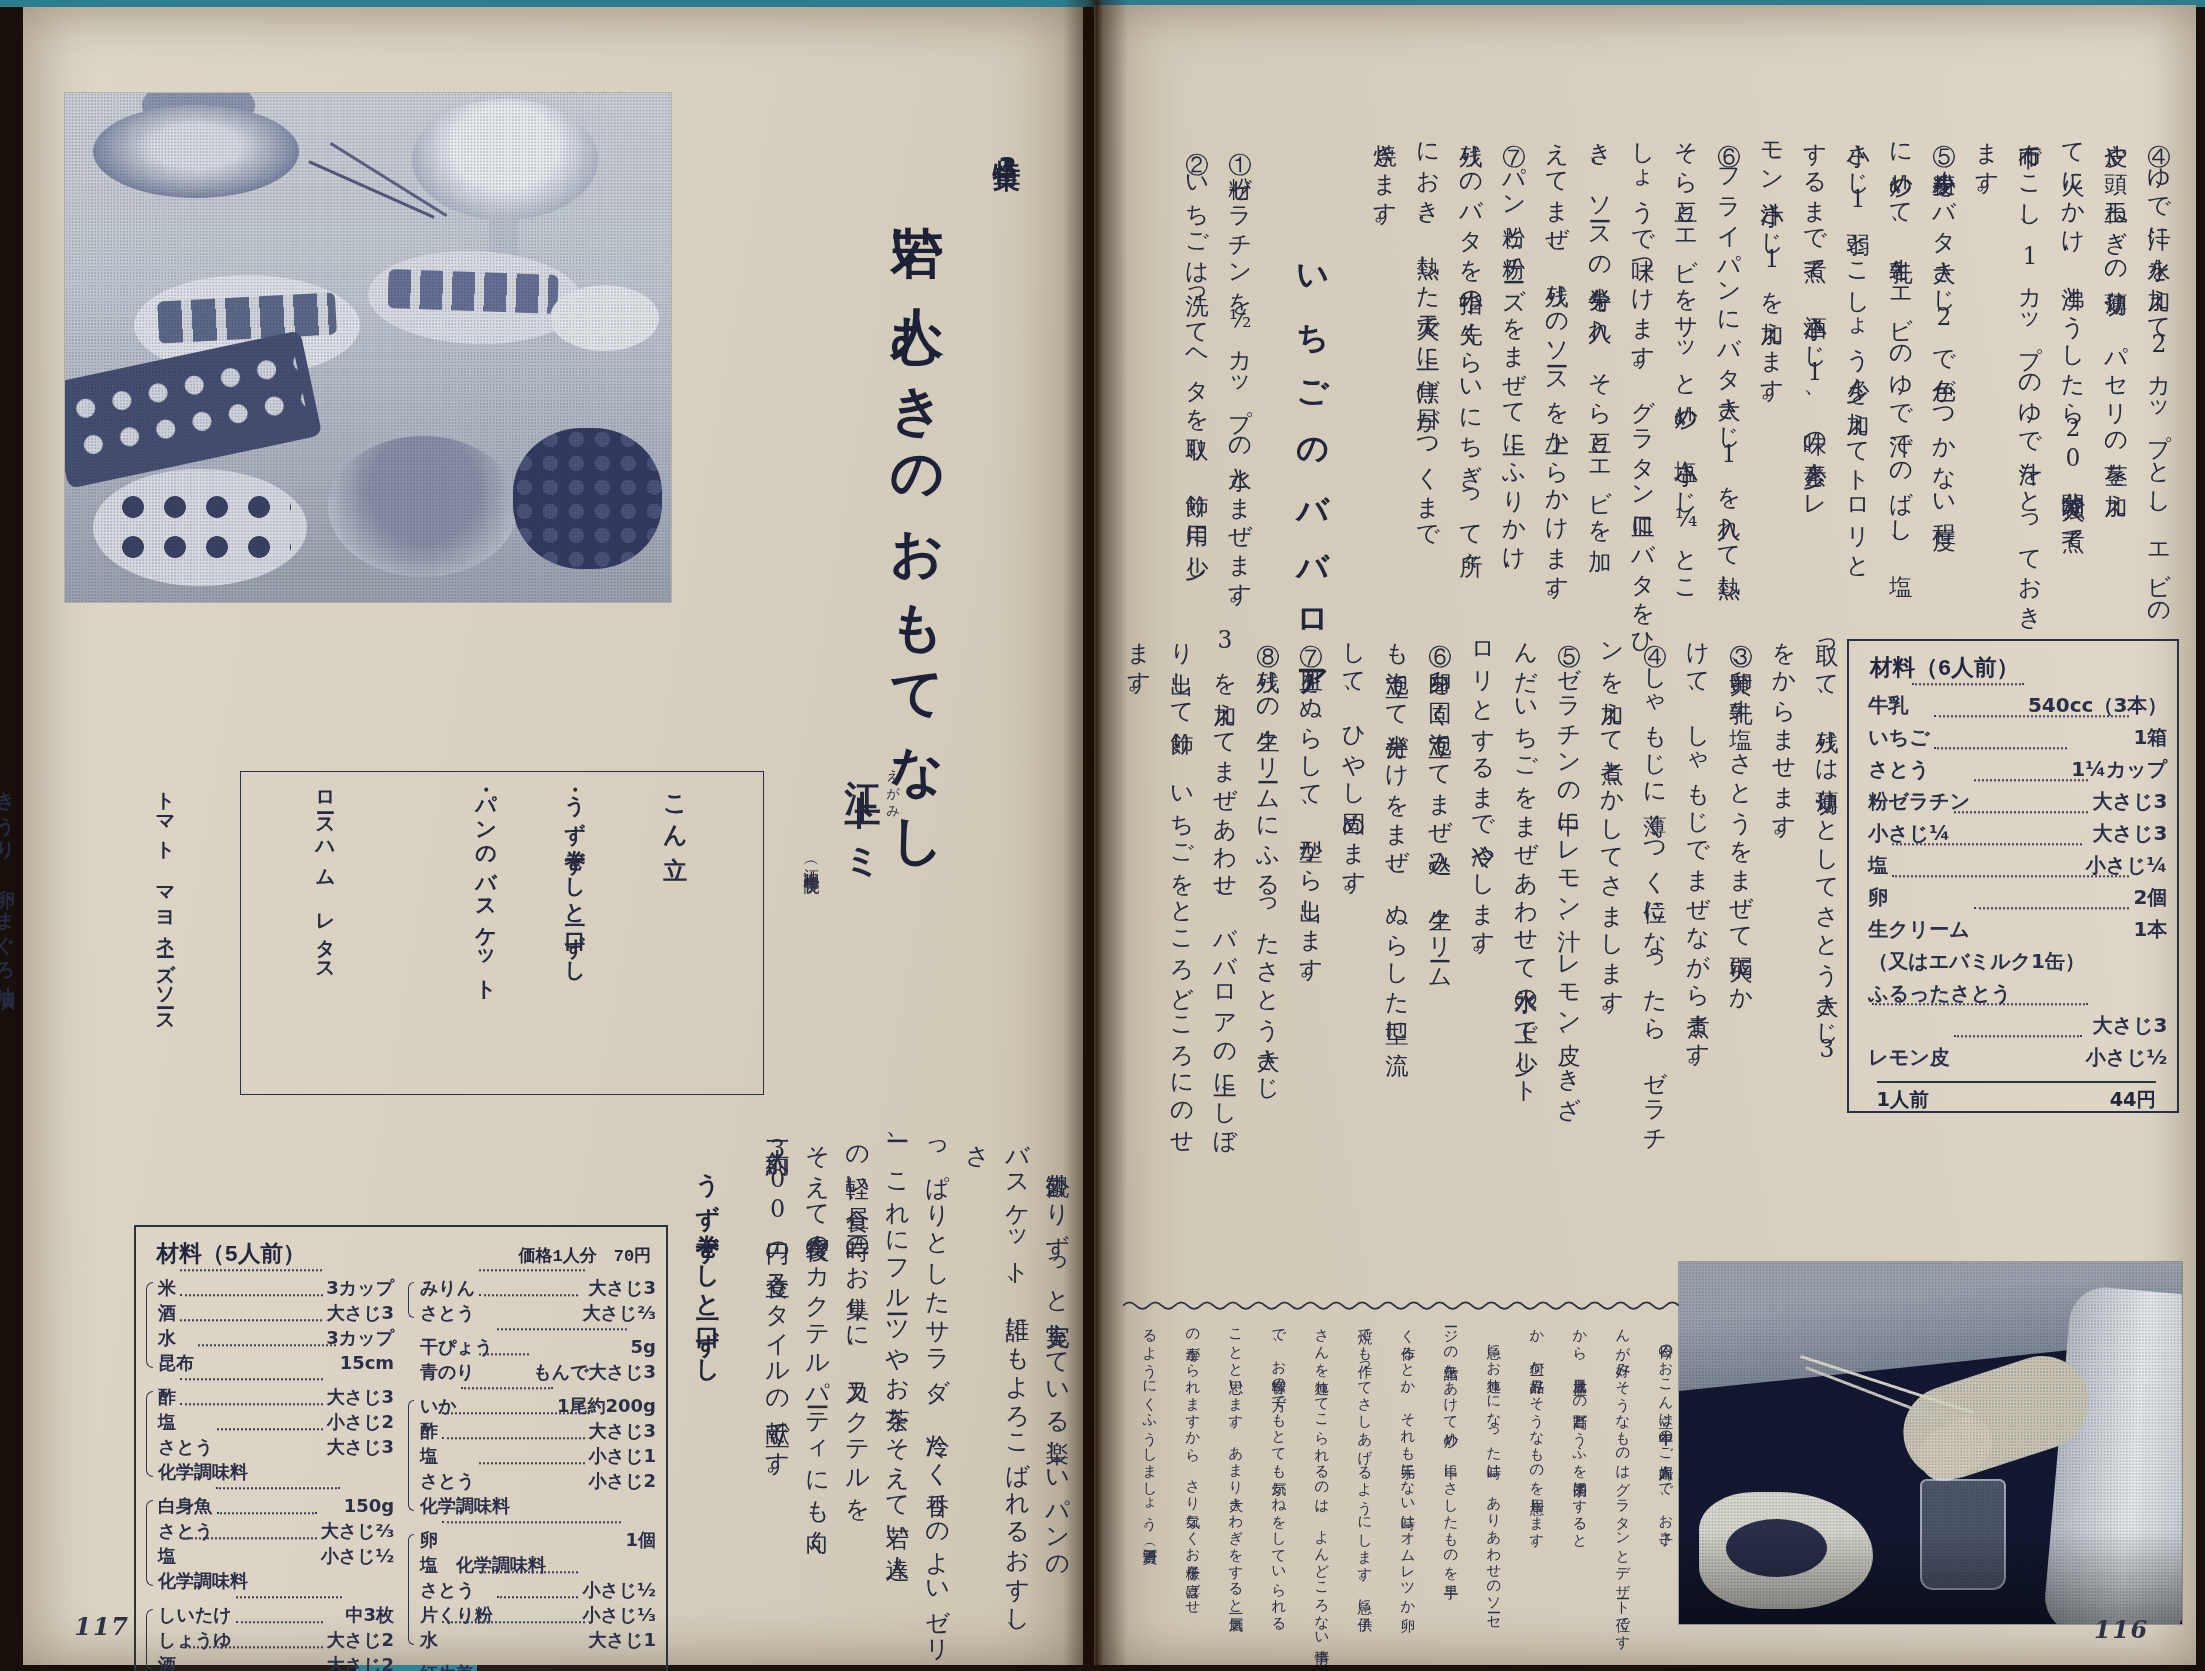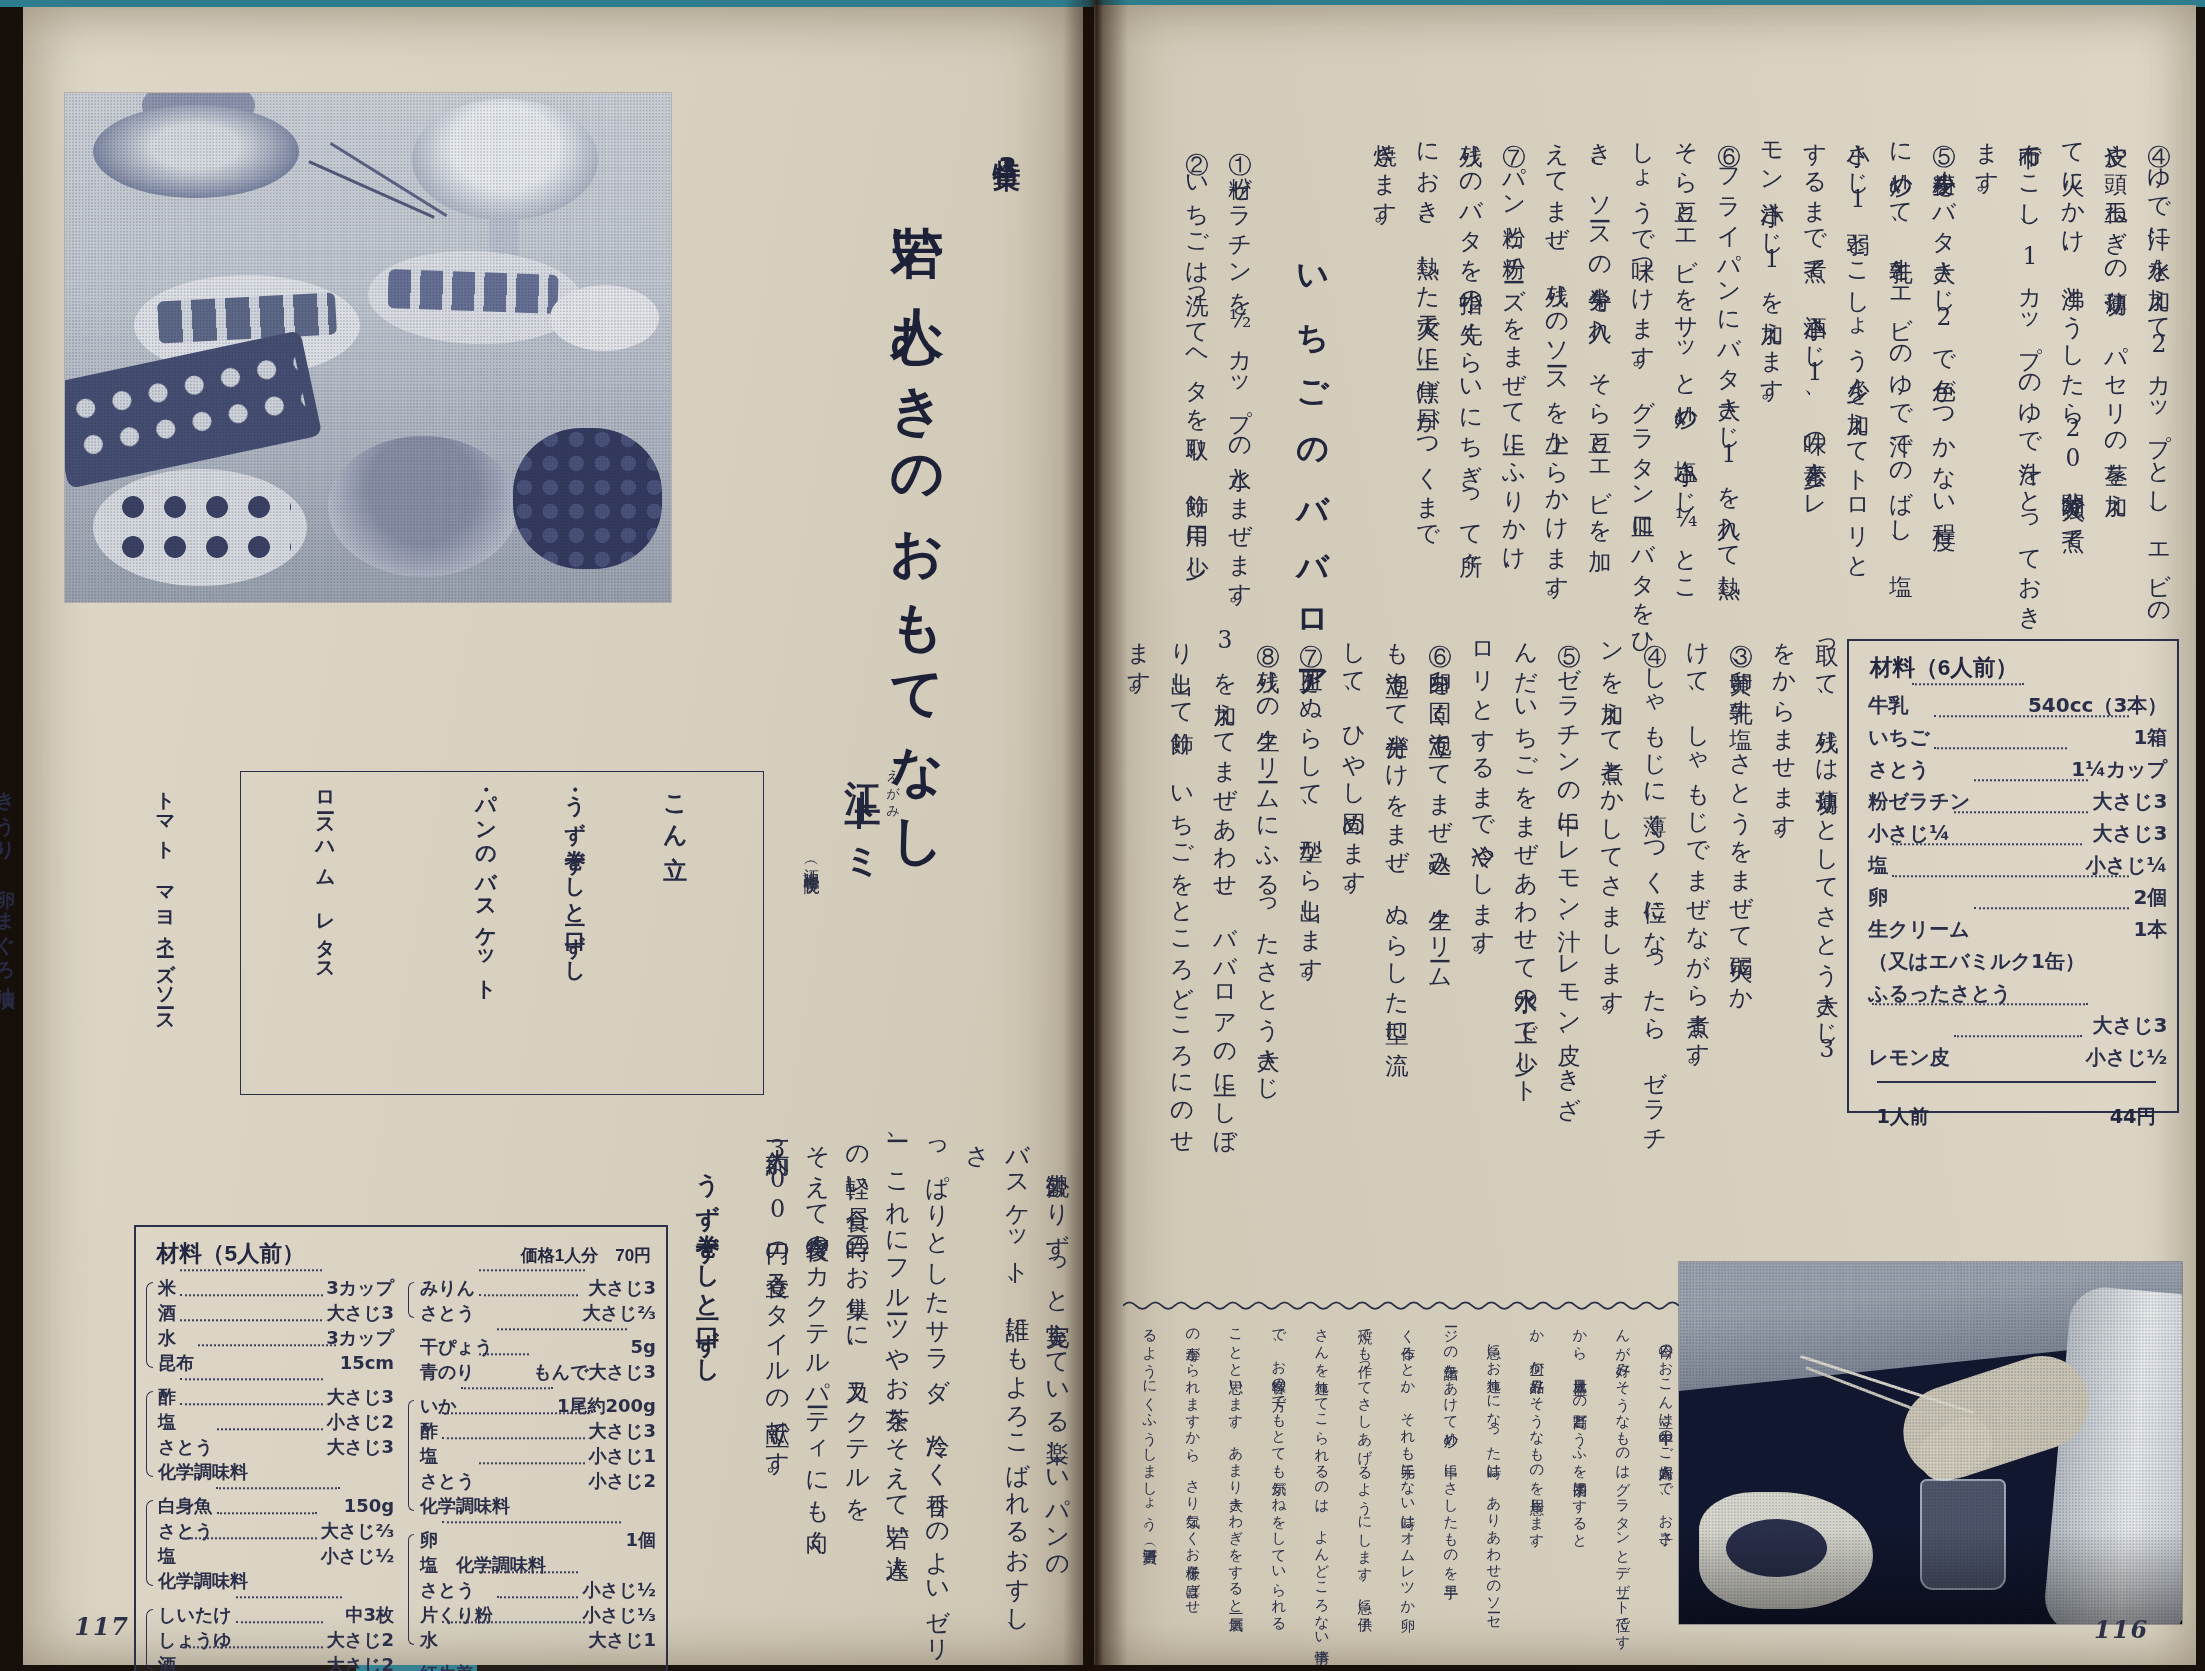--- a/index.html
+++ b/index.html
@@ -32,37 +32,37 @@
   .menu-box{position:absolute;left:217px;top:764px;width:522px;height:322px;border:1.6px solid #2b2f47;}
   .menu-flow{position:absolute;inset:6.5px 11.3px;font-family:"DejaVu Sans","Liberation Sans",sans-serif;font-weight:600;font-size:21px;color:#262a42;}
   .menu-flow p{line-height:39px;letter-spacing:2.4px;}
   .m-head{font-size:24px;font-weight:700;letter-spacing:36px;padding-block-start:57px;margin-left:11.3px !important;}
   .m-item{padding-block-start:50px;}
   .m-item.sub{padding-block-start:121px;font-size:19.4px;}
 
   .ing-box{position:absolute;border:2px solid #2b2f47;background:rgba(255,255,255,.06);}
   .ing5{left:111px;top:1186px;width:530px;height:465px;margin-top:32px;}
   .ing6{left:753px;top:634px;width:328px;height:470px;}
-  .ing-head{display:flex;justify-content:space-between;align-items:baseline;padding:11.3px 14.5px 1.6px 21px;font-family:Liberation Sans, sans-serif;}
+  .ing-head{display:flex;justify-content:space-between;align-items:baseline;padding:11.3px 14.5px 1.6px 21px;font-family:Liberation Mono, monospace;}
   .ing-title{font-size:22.6px;font-weight:700;color:#23273f;}
   .ing-price{font-size:17px;font-weight:700;color:#23273f;}
   .ing-cols{display:flex;gap:11.3px;padding:4.8px 9.7px 0 8px;}
   .ing-col{flex:1;min-width:0;}
   .row{display:flex;align-items:flex-start;padding-left:14.5px;position:relative;
        font-family:"DejaVu Sans","Liberation Sans",sans-serif;font-weight:600;
        font-size:18px;line-height:25px;color:#2b2f49;white-space:nowrap;}
   .ing6 .row{font-size:20px;line-height:32px;padding-left:11.3px;}
   .row .dots{flex:1;min-width:11.3px;border-bottom:2.4px dotted #3c405c;margin:0 4px;transform:translateY(-5.7px);}
   .row.noval .dots{border-bottom:none;}
   .row .v{white-space:nowrap;}
   .row.top{margin-top:9px;}
   .row.br::before{content:'';position:absolute;left:2.4px;top:-0.8px;bottom:-0.8px;width:5.7px;border-left:1.6px solid #2e3250;}
   .row.br-a::before{top:7.3px;border-top:1.6px solid #2e3250;border-top-left-radius:7.3px;}
   .row.br-z::before{bottom:7.3px;border-bottom:1.6px solid #2e3250;border-bottom-left-radius:7.3px;}
-  .ing-total{display:flex;justify-content:space-between;margin:8px 21px 0 27.5px;padding-top:20px;border-top:2px solid #2b2f47;
+  .ing-total{display:flex;justify-content:space-between;margin:8px 21px 0 27.5px;padding-top:3px;border-top:2px solid #2b2f47;
        font-family:"DejaVu Sans","Liberation Sans",sans-serif;font-weight:700;font-size:19.4px;color:#23273f;gap:28px;}
 
   .recipe-title{position:absolute;font-family:"DejaVu Sans","Liberation Sans",sans-serif;font-weight:700;font-size:24px;letter-spacing:2.4px;color:#22263c;}
   .bavarois-title{position:absolute;font-family:"DejaVu Sans","Liberation Sans",sans-serif;font-weight:700;font-size:32px;letter-spacing:21px;color:#22263c;}
 
   .body-cols p{font-size:23.4px;line-height:43px;letter-spacing:2px;color:#272b42;}
   .intro-cols p{font-size:24px;line-height:40px;letter-spacing:1.6px;color:#272b42;}
   .advice-cols p{font-size:14.5px;line-height:43px;letter-spacing:0.4px;color:#2b2f49;}
 
   .caption{position:absolute;left:585px;top:1114px;width:505px;height:141px;

